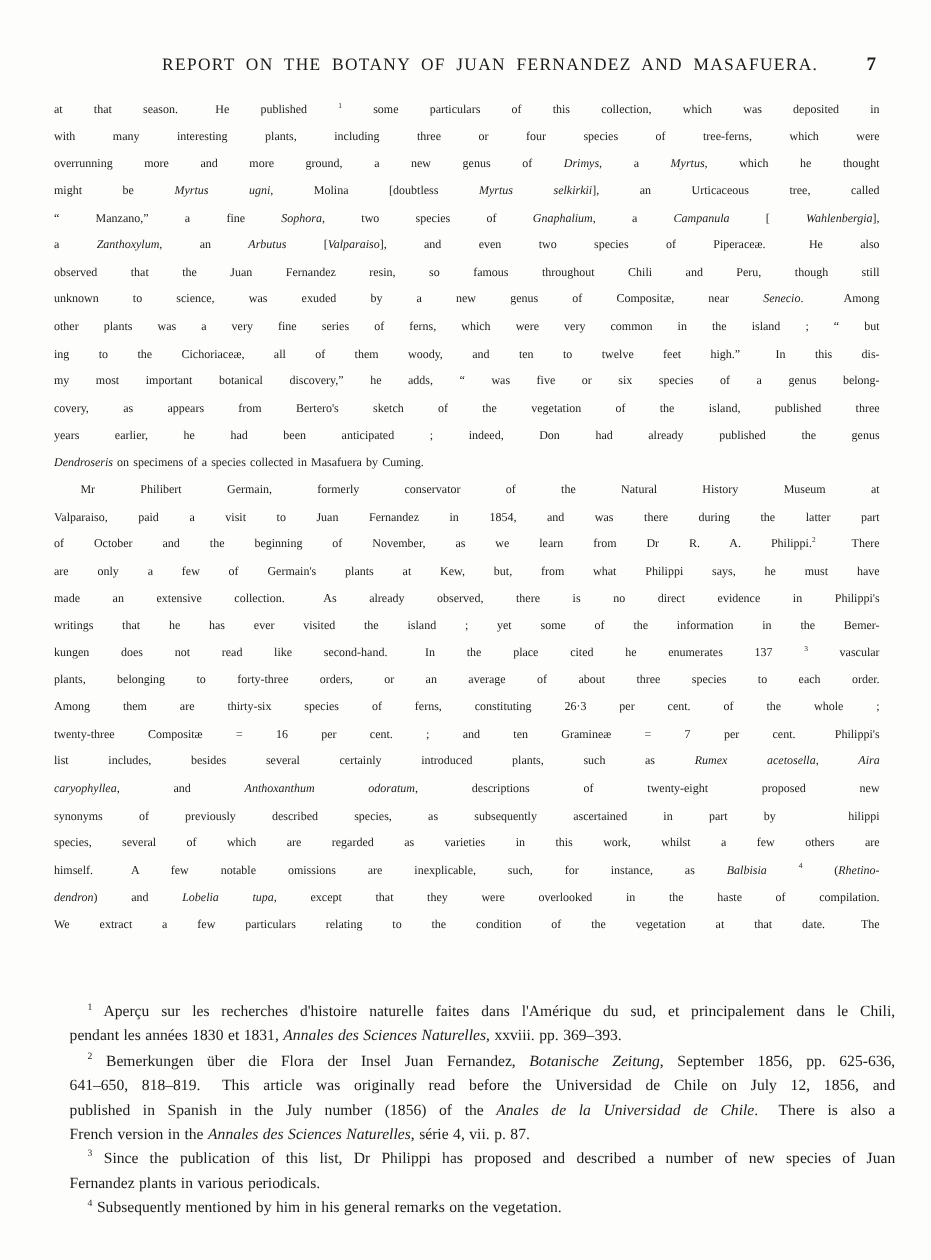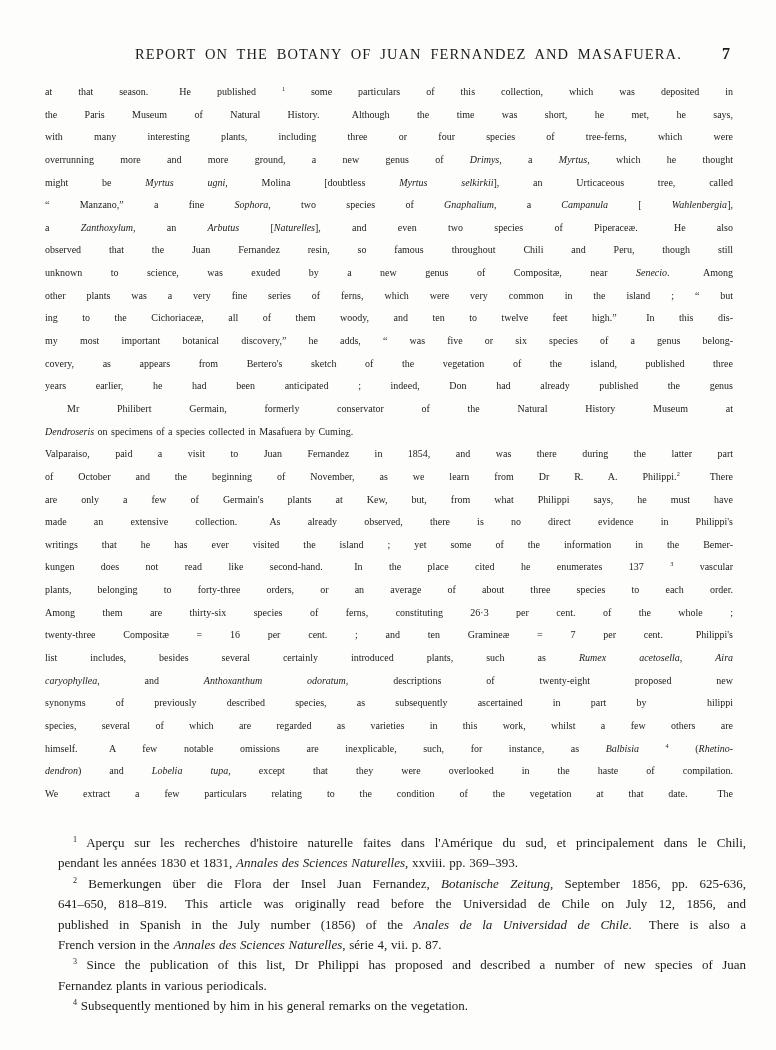--- a/index.html
+++ b/index.html
@@ -34,35 +34,34 @@
 </head>
 <body>
 
 <div class="page">
   <header class="header">
     <div class="running-title">REPORT ON THE BOTANY OF JUAN FERNANDEZ AND MASAFUERA.</div>
     <div class="page-number">7</div>
   </header>
   <main class="body-text" id="body-text">
       <div class="bl">at that season.  He published <sup>1</sup> some particulars of this collection, which was deposited in</div>
-      <div class="bl">the Paris Museum of Natural History.  Although the time was short, he met, he says,</div>
       <div class="bl">with many interesting plants, including three or four species of tree-ferns, which were</div>
       <div class="bl">overrunning more and more ground, a new genus of <em>Drimys</em>, a <em>Myrtus</em>, which he thought</div>
       <div class="bl">might be <em>Myrtus ugni</em>, Molina [doubtless <em>Myrtus selkirkii</em>], an Urticaceous tree, called</div>
       <div class="bl">“ Manzano,” a fine <em>Sophora</em>, two species of <em>Gnaphalium</em>, a <em>Campanula</em> [ <em>Wahlenbergia</em>],</div>
-      <div class="bl">a <em>Zanthoxylum</em>, an <em>Arbutus</em> [<em>Naturelles</em>], and even two species of Piperaceæ.  He also</div>
+      <div class="bl">a <em>Zanthoxylum</em>, an <em>Arbutus</em> [<em>Valparaiso</em>], and even two species of Piperaceæ.  He also</div>
       <div class="bl">observed that the Juan Fernandez resin, so famous throughout Chili and Peru, though still</div>
       <div class="bl">unknown to science, was exuded by a new genus of Compositæ, near <em>Senecio</em>.  Among</div>
       <div class="bl">other plants was a very fine series of ferns, which were very common in the island ; “ but</div>
       <div class="bl">ing to the Cichoriaceæ, all of them woody, and ten to twelve feet high.”  In this dis-</div>
       <div class="bl">my most important botanical discovery,” he adds, “ was five or six species of a genus belong-</div>
       <div class="bl">covery, as appears from Bertero's sketch of the vegetation of the island, published three</div>
       <div class="bl">years earlier, he had been anticipated ; indeed, Don had already published the genus</div>
+      <div class="bl last"><em>Dendroseris</em> on specimens of a species collected in Masafuera by Cuming.</div>
       <div class="bl indent">Mr Philibert Germain, formerly conservator of the Natural History Museum at</div>
-      <div class="bl last"><em>Dendroseris</em> on specimens of a species collected in Masafuera by Cuming.</div>
       <div class="bl">Valparaiso, paid a visit to Juan Fernandez in 1854, and was there during the latter part</div>
       <div class="bl">of October and the beginning of November, as we learn from Dr R. A. Philippi.<sup>2</sup>  There</div>
       <div class="bl">are only a few of Germain's plants at Kew, but, from what Philippi says, he must have</div>
       <div class="bl">made an extensive collection.  As already observed, there is no direct evidence in Philippi's</div>
       <div class="bl">writings that he has ever visited the island ; yet some of the information in the Bemer-</div>
       <div class="bl">kungen does not read like second-hand.  In the place cited he enumerates 137 <sup>3</sup> vascular</div>
       <div class="bl">plants, belonging to forty-three orders, or an average of about three species to each order.</div>
       <div class="bl">Among them are thirty-six species of ferns, constituting 26·3 per cent. of the whole ;</div>
       <div class="bl">twenty-three Compositæ = 16 per cent. ; and ten Gramineæ = 7 per cent.  Philippi's</div>
       <div class="bl">list includes, besides several certainly introduced plants, such as <em>Rumex acetosella</em>, <em>Aira</em></div>

